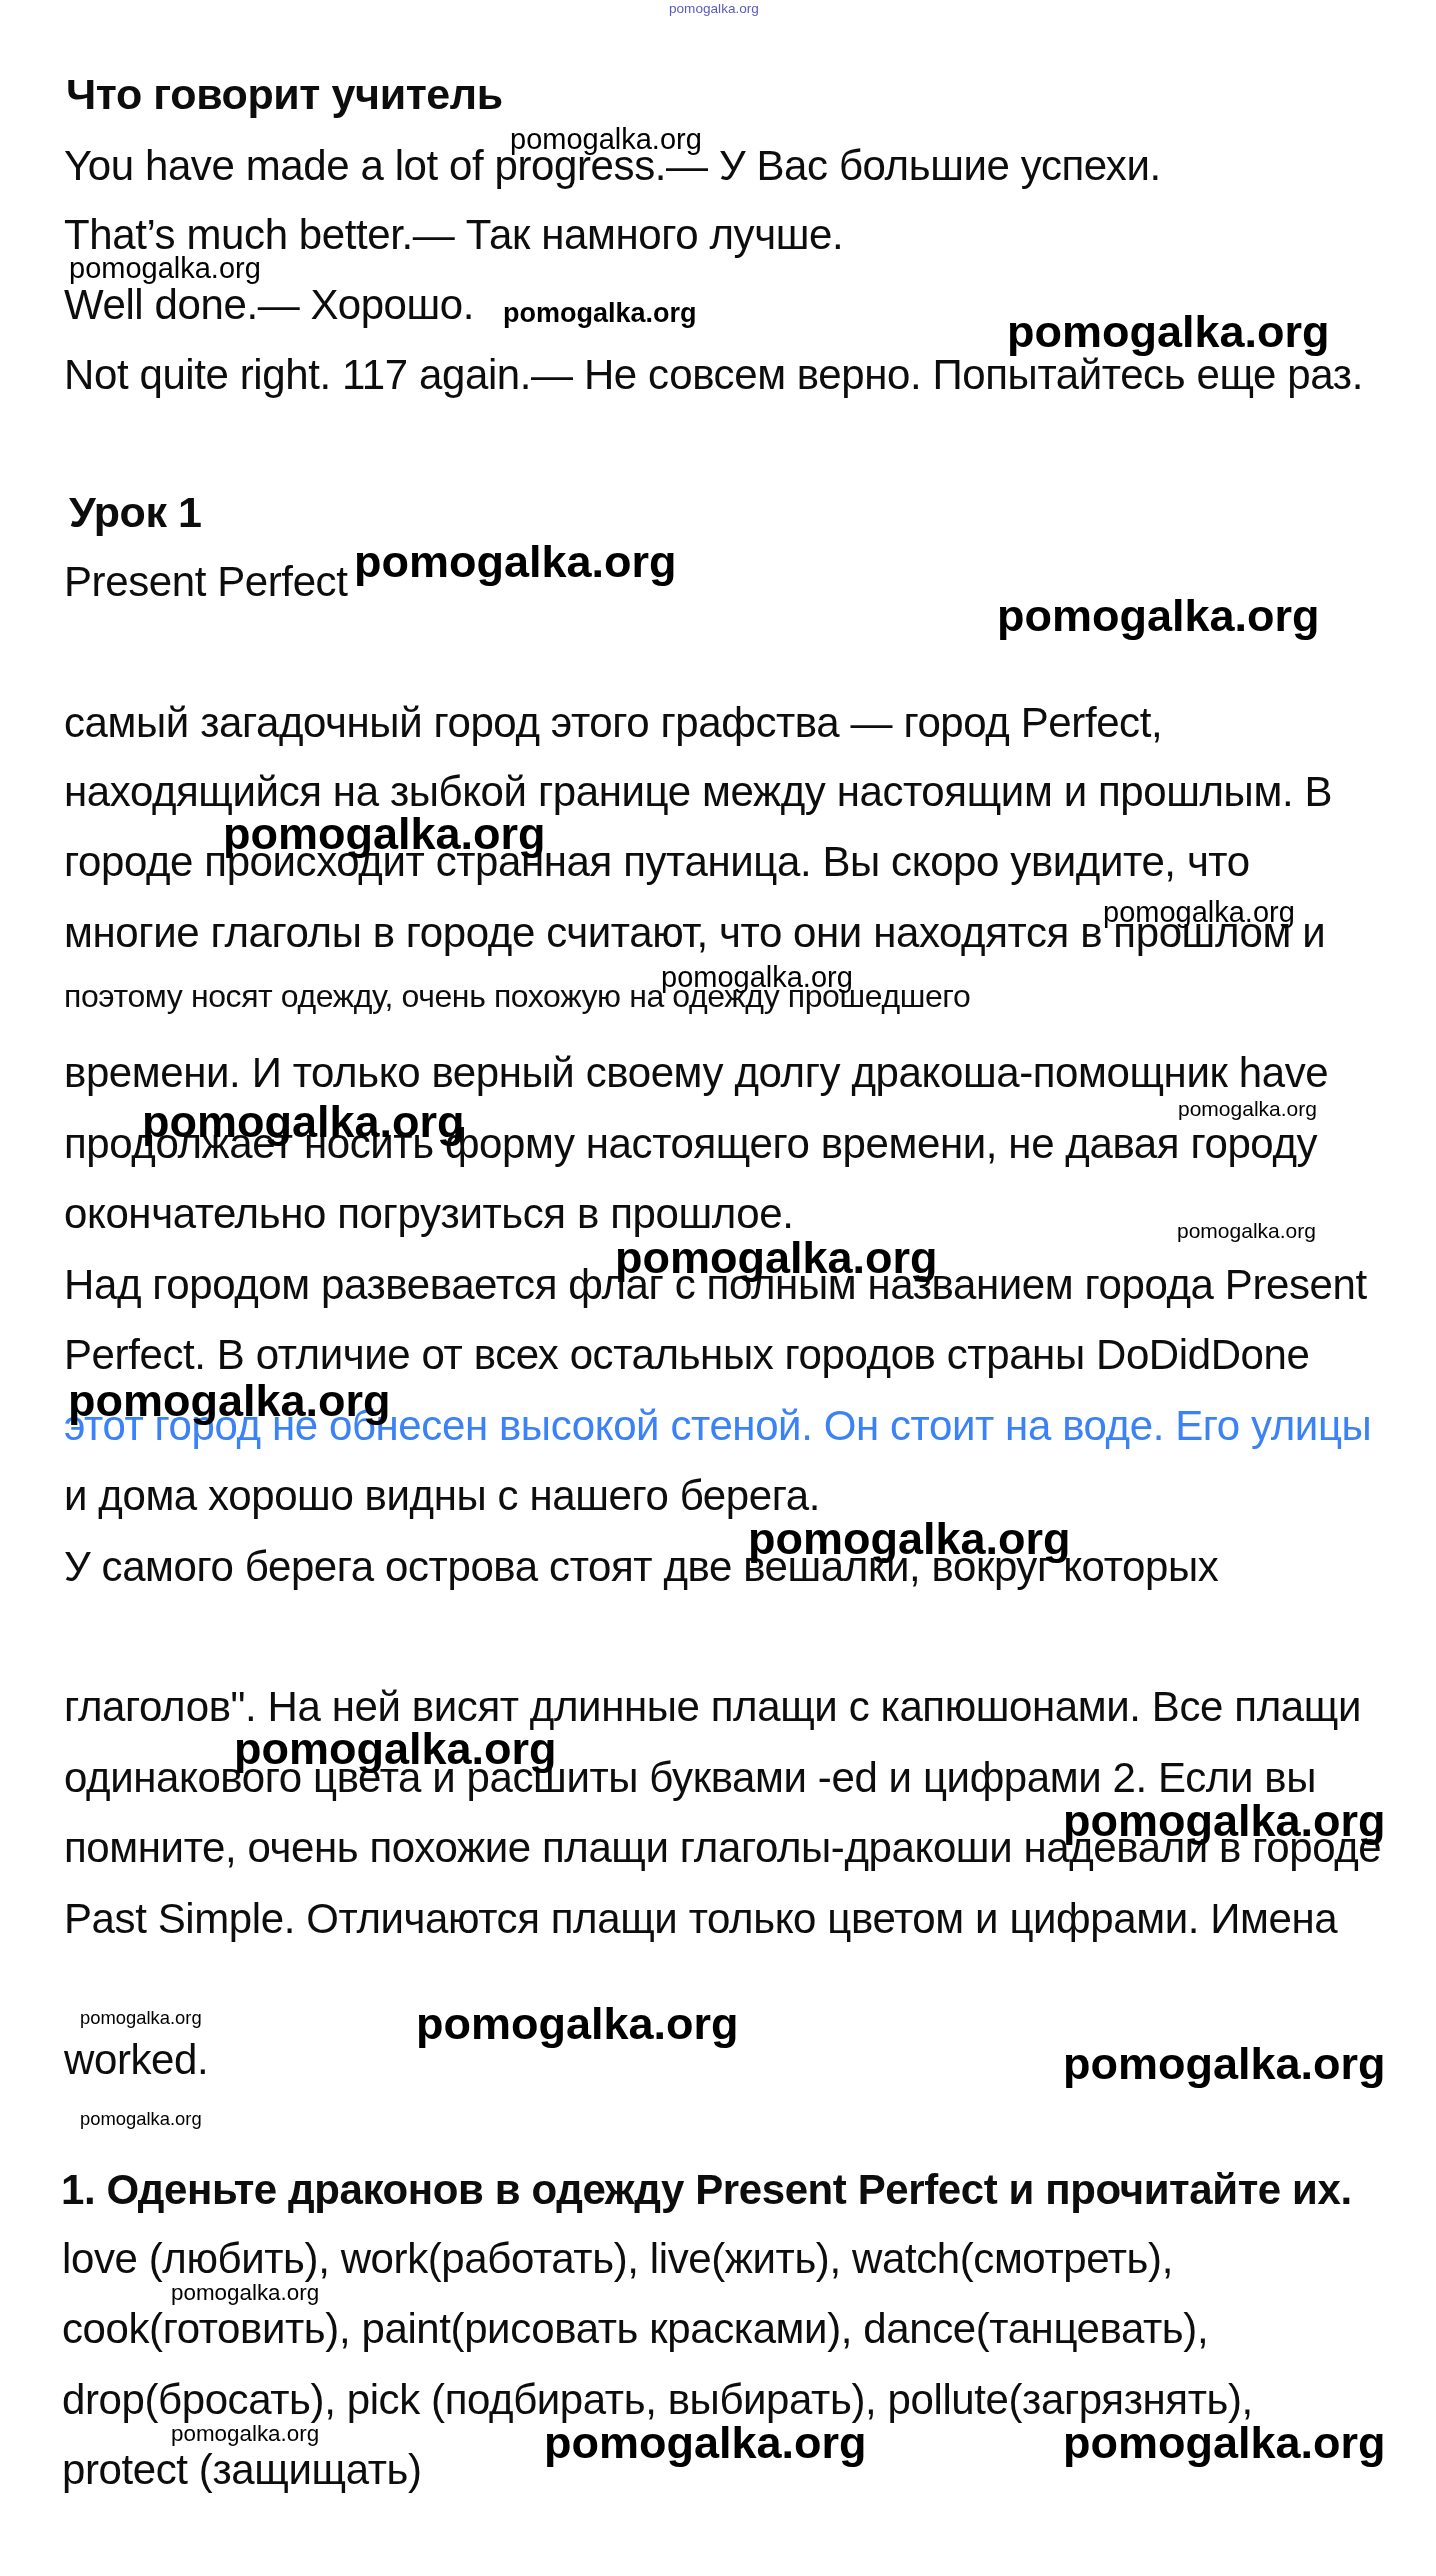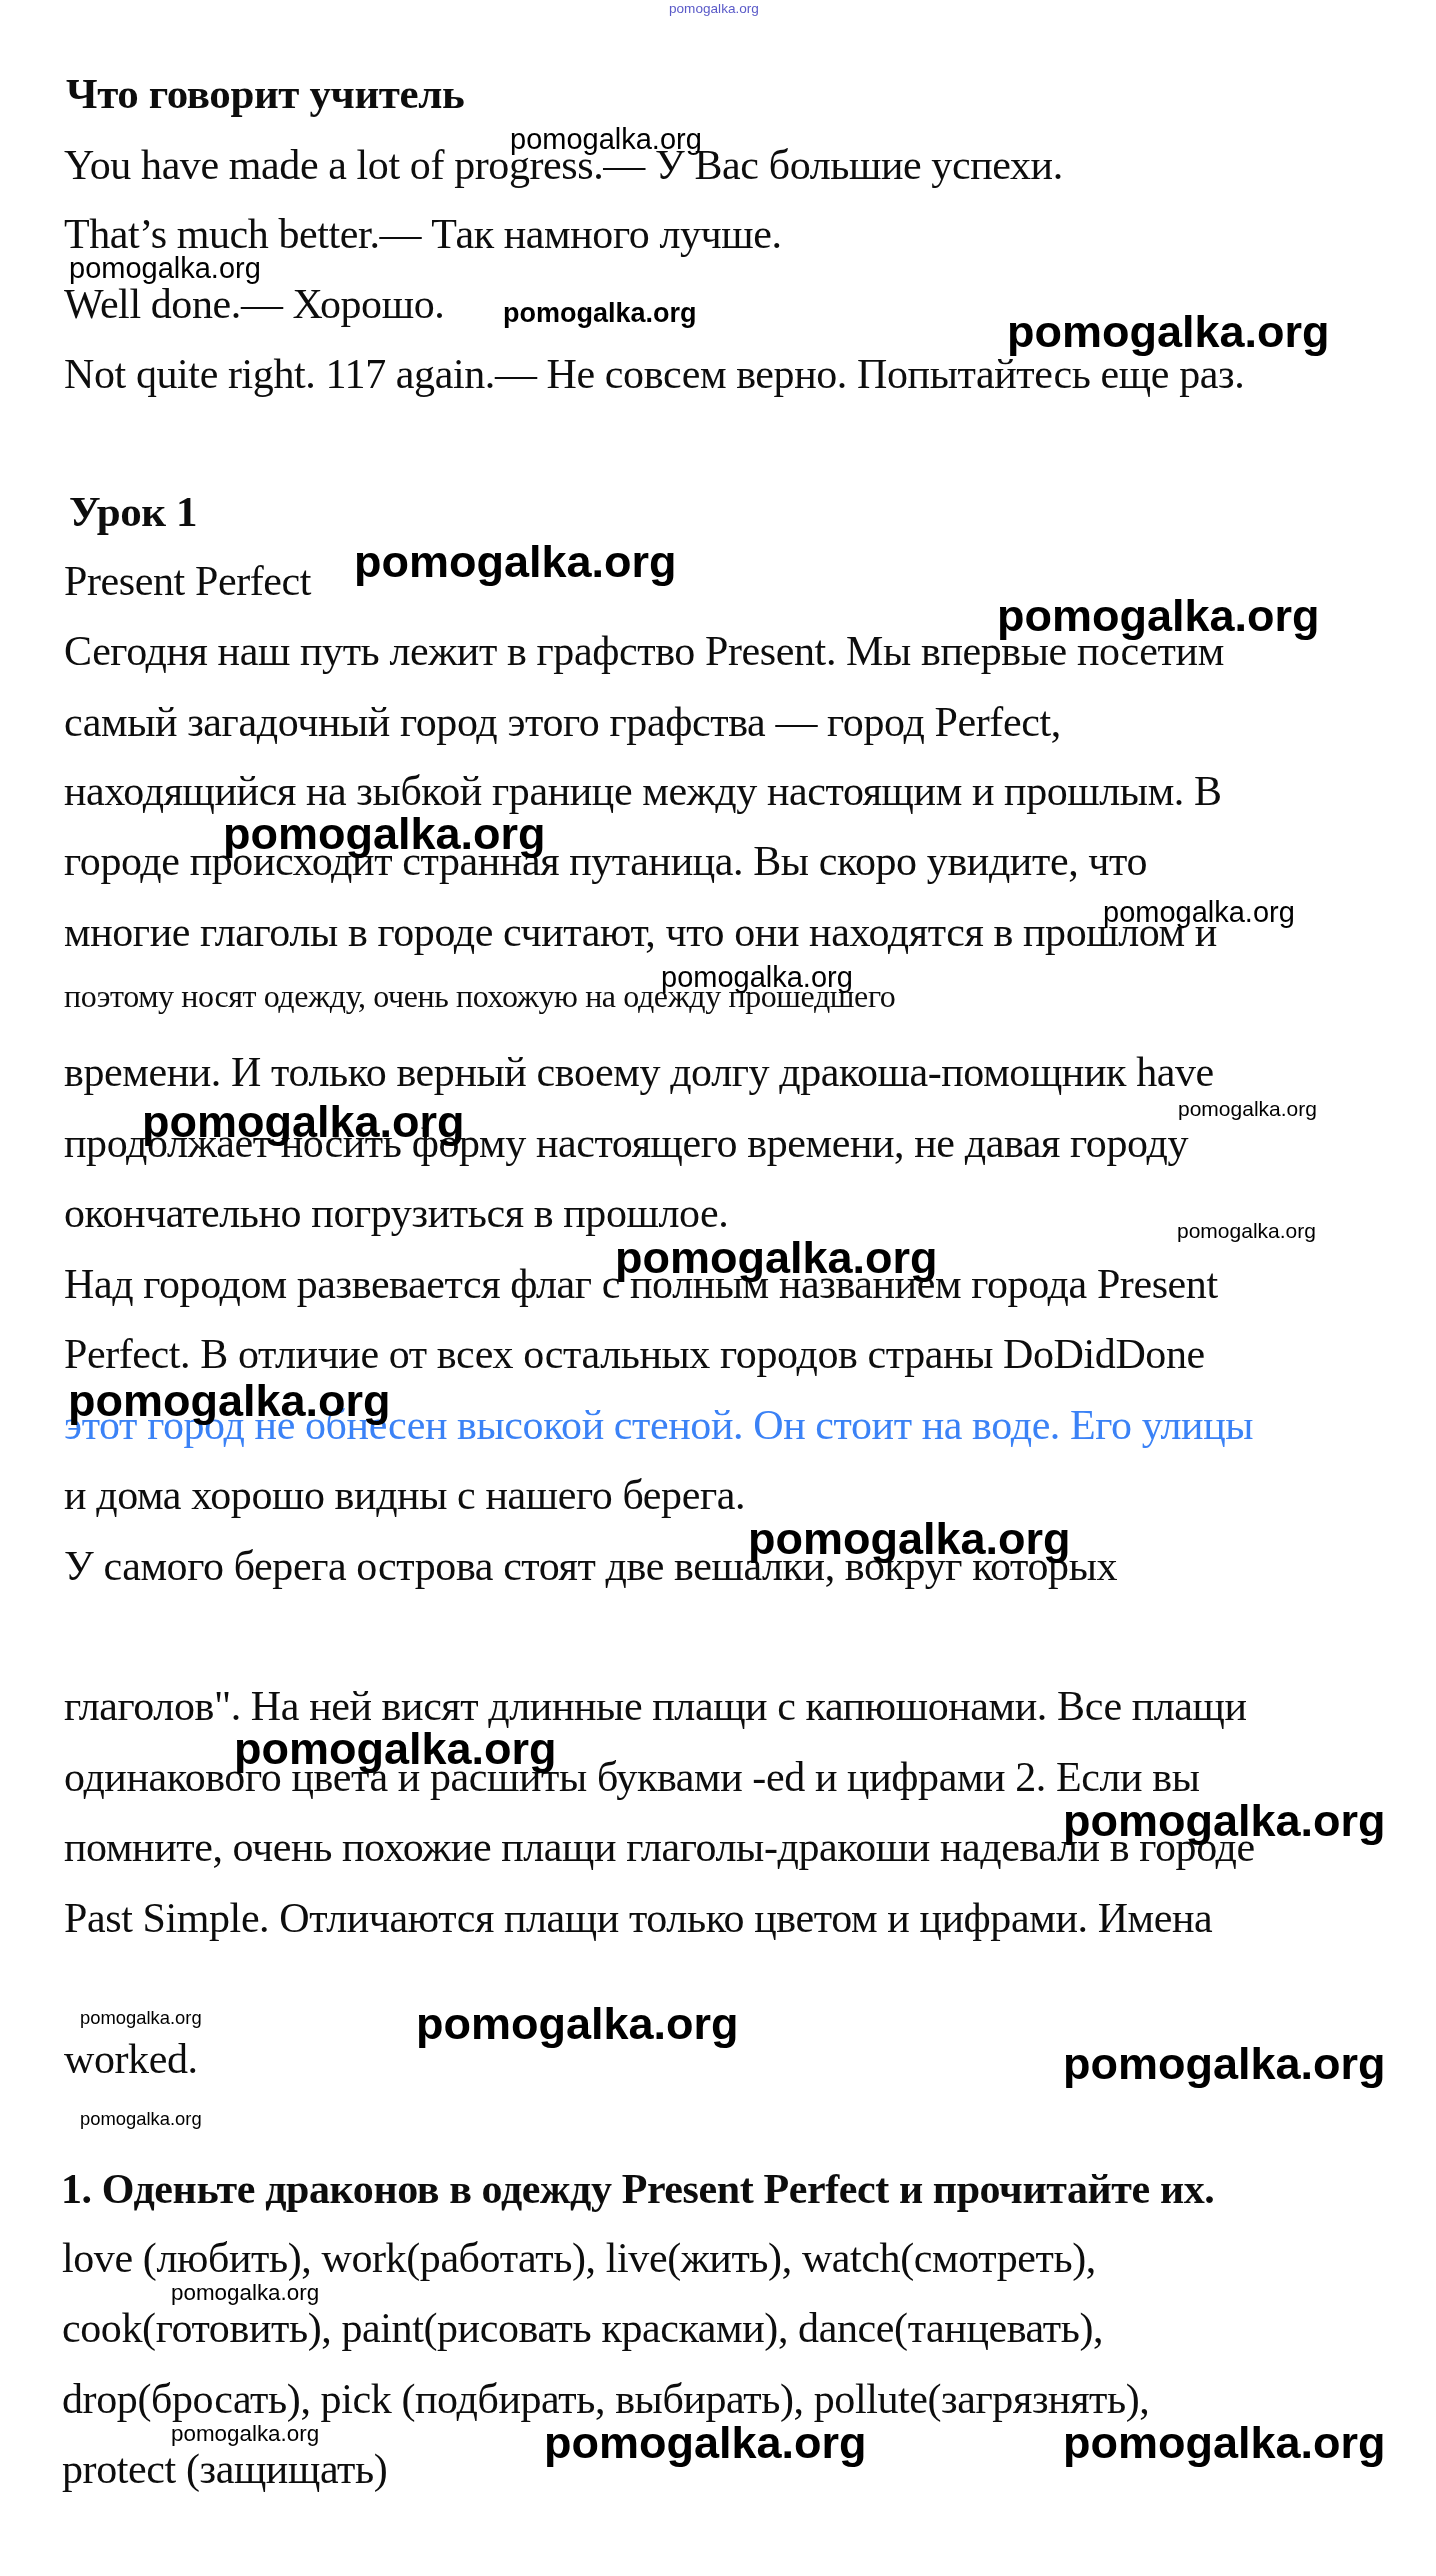--- a/index.html
+++ b/index.html
@@ -10,21 +10,21 @@
   #document-page {
     position: relative;
     width: 1437px;
     height: 2576px;
     background: #ffffff;
     overflow: hidden;
   }
   .line {
     position: absolute;
     white-space: pre;
-    font-family: Liberation Serif, serif;
+    font-family: Liberation Sans, sans-serif;
     color: #0d0d0d;
     line-height: 1.12;
     letter-spacing: -0.4px;
   }
   .line.bold {
     font-weight: bold;
   }
   .wm {
     position: absolute;
     white-space: pre;
@@ -37,21 +37,20 @@
 <body>
 
 <div id="document-page" style="width: 1437px; height: 2576px; background: rgb(255, 255, 255);">
     <div class="line bold" style="left: 66px; top: 70px; font-size: 43px; color: rgb(13, 13, 13);">Что говорит учитель</div>
     <div class="line" style="left: 64px; top: 142px; font-size: 42px; color: rgb(13, 13, 13);">You have made a lot of progress.— У Вас большие успехи.</div>
     <div class="line" style="left: 64px; top: 211px; font-size: 42px; color: rgb(13, 13, 13);">That’s much better.— Так намного лучше.</div>
     <div class="line" style="left: 64px; top: 281px; font-size: 42px; color: rgb(13, 13, 13);">Well done.— Хорошо.</div>
     <div class="line" style="left: 64px; top: 351px; font-size: 42px; color: rgb(13, 13, 13);">Not quite right. 117 again.— Не совсем верно. Попытайтесь еще раз.</div>
     <div class="line bold" style="left: 69px; top: 488px; font-size: 43px; color: rgb(13, 13, 13);">Урок 1</div>
     <div class="line" style="left: 64px; top: 558px; font-size: 42px; color: rgb(13, 13, 13);">Present Perfect</div>
-    <div class="line" style="left: 64px; top: 628px; font-size: 42px; color: rgb(13, 13, 13);">Сегодня наш путь лежит в графство Present. Мы впервые посетим</div>
     <div class="line" style="left: 64px; top: 699px; font-size: 42px; color: rgb(13, 13, 13);">самый загадочный город этого графства — город Perfect,</div>
     <div class="line" style="left: 64px; top: 838px; font-size: 42px; color: rgb(13, 13, 13);">городе происходит странная путаница. Вы скоро увидите, что</div>
     <div class="line" style="left: 64px; top: 768px; font-size: 42px; color: rgb(13, 13, 13);">находящийся на зыбкой границе между настоящим и прошлым. В</div>
     <div class="line" style="left: 64px; top: 909px; font-size: 42px; color: rgb(13, 13, 13);">многие глаголы в городе считают, что они находятся в прошлом и</div>
     <div class="line" style="left: 64px; top: 979px; font-size: 32px; color: rgb(13, 13, 13);">поэтому носят одежду, очень похожую на одежду прошедшего</div>
     <div class="line" style="left: 64px; top: 1049px; font-size: 42px; color: rgb(13, 13, 13);">времени. И только верный своему долгу дракоша-помощник have</div>
     <div class="line" style="left: 64px; top: 1120px; font-size: 42px; color: rgb(13, 13, 13);">продолжает носить форму настоящего времени, не давая городу</div>
     <div class="line" style="left: 64px; top: 1190px; font-size: 42px; color: rgb(13, 13, 13);">окончательно погрузиться в прошлое.</div>
     <div class="line" style="left: 64px; top: 1261px; font-size: 42px; color: rgb(13, 13, 13);">Над городом развевается флаг с полным названием города Present</div>
     <div class="line" style="left: 64px; top: 1331px; font-size: 42px; color: rgb(13, 13, 13);">Perfect. В отличие от всех остальных городов страны DoDidDone</div>

